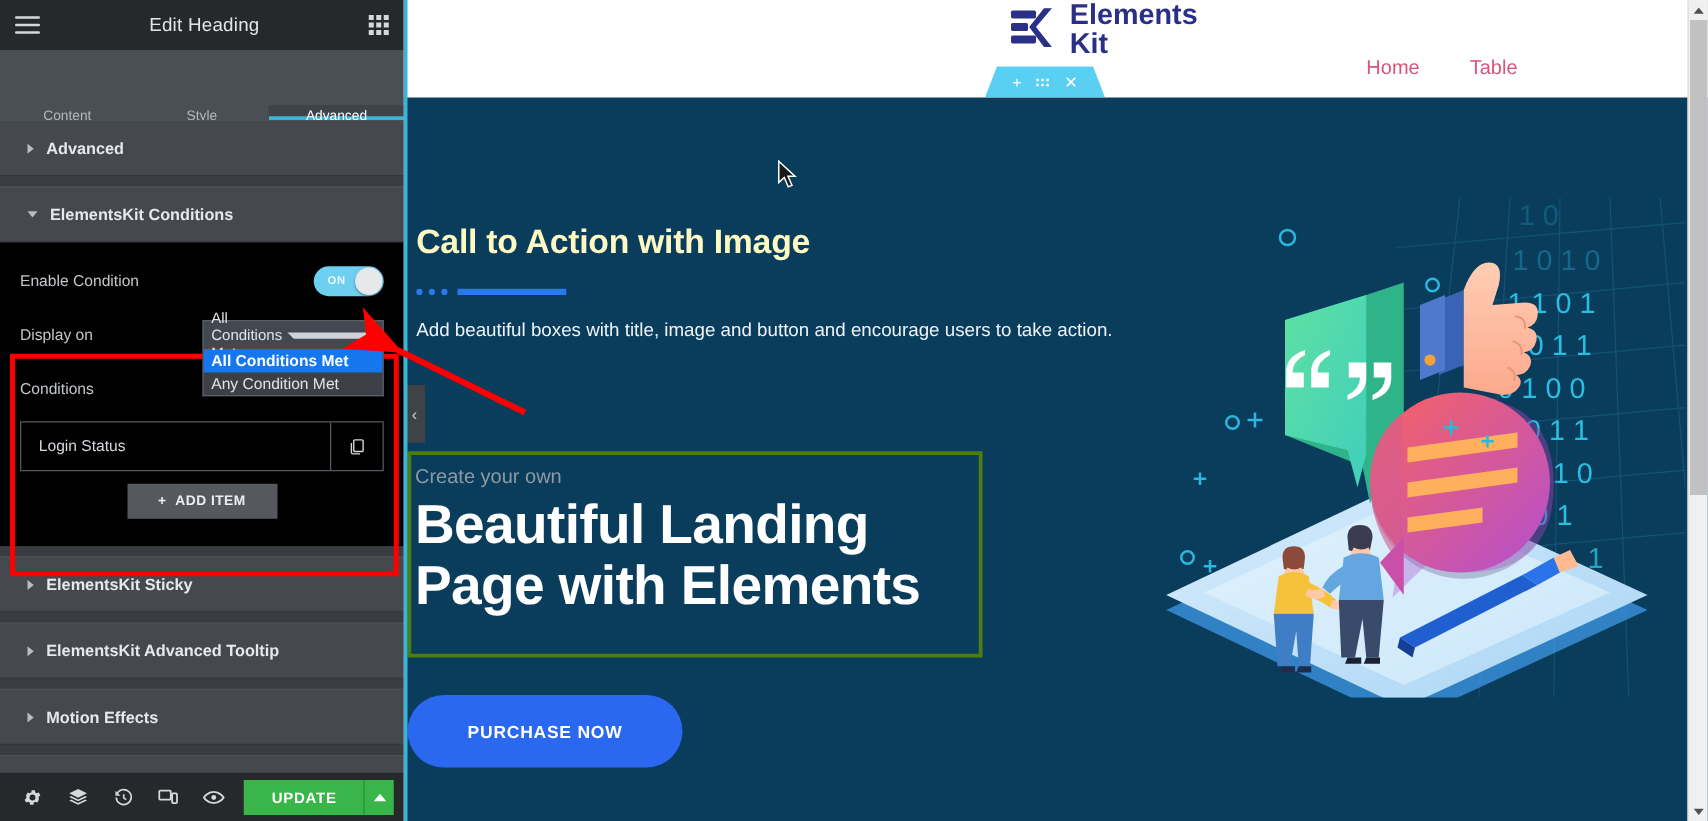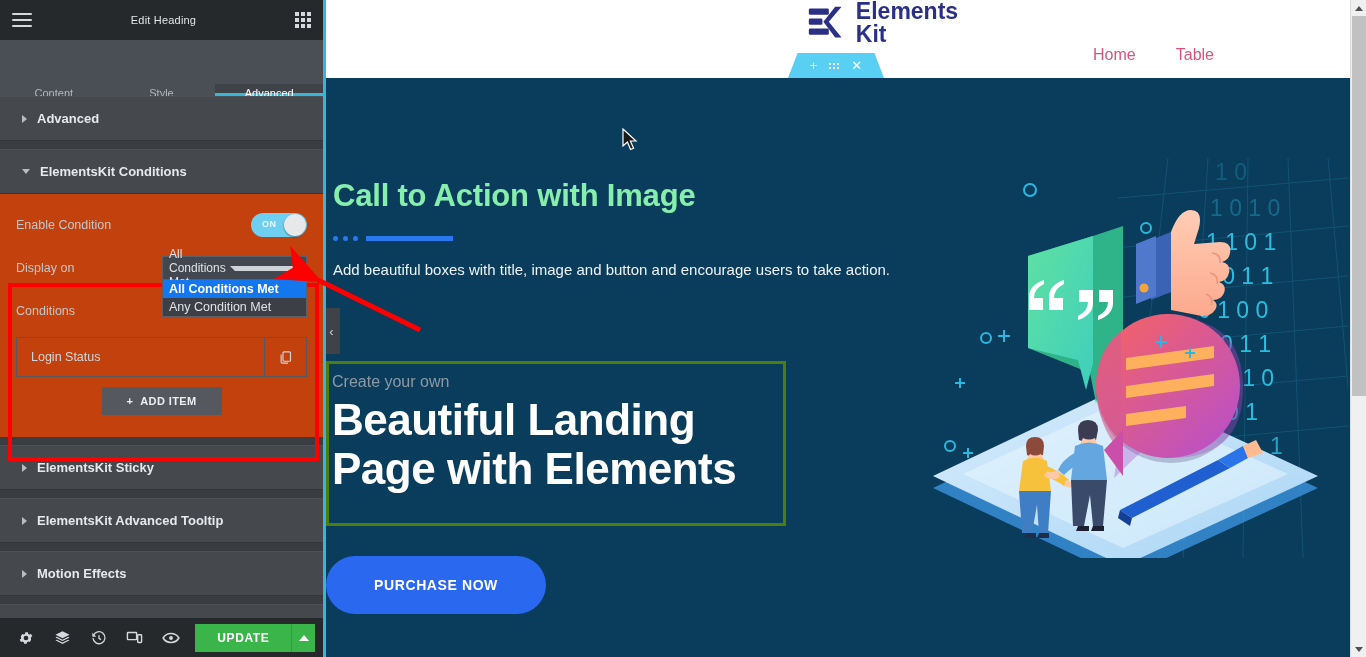--- a/index.html
+++ b/index.html
@@ -5,21 +5,21 @@
   * { box-sizing: border-box; margin:0; padding:0; }
   html,body { width:1366px; height:657px; overflow:hidden; background:#fff;
               font-family:"Liberation Sans", sans-serif; }
 
   
   #panel { position:absolute; left:0; top:0; width:323px; height:657px;
            background:#34383c; display:flex; flex-direction:column; }
 
   #panel-header { height:40px; background:#26292c; display:flex; align-items:center;
                   justify-content:space-between; padding:0 12px; flex:none; }
-  #panel-title { color:#e2e5e8; font-size:11px; font-weight:400; letter-spacing:.2px; }
+  #panel-title { color:#e2e5e8; font-size:15px; font-weight:400; letter-spacing:.2px; }
   .hamburger { width:20px; height:14px; display:flex; flex-direction:column;
                justify-content:space-between; cursor:pointer; }
   .hamburger i { display:block; height:2px; background:#d5d8dc; border-radius:1px; }
   .grid9 { width:16px; height:16px; display:grid; grid-template-columns:repeat(3,1fr);
            grid-template-rows:repeat(3,1fr); gap:2px; cursor:pointer; }
   .grid9 i { background:#d5d8dc; display:block; }
 
   #tabs { height:56px; background:#4a4f55; display:flex; flex:none; }
   .tab { flex:1; display:flex; flex-direction:column; align-items:center;
          justify-content:center; gap:5px; cursor:pointer; color:#b3b8bd; font-size:11px;margin-top:44px; }
@@ -31,21 +31,21 @@
   .accordion { background:#45494e; border-bottom:1px solid #33363a;
                border-top:1px solid #4d5157; padding:14px 14px 14px 22px;
                color:#e6e9ec; font-size:13px; font-weight:bold; cursor:pointer;
                display:flex; align-items:center; gap:10px; }
   .caret { width:0; height:0; border-left:5px solid #b9bdc2; border-top:4px solid transparent;
            border-bottom:4px solid transparent; flex:none; }
   .caret.down { border-left:4px solid transparent; border-right:4px solid transparent;
                 border-top:5px solid #b9bdc2; border-bottom:none; }
   .gap { height:8px; background:#393c41; }
 
-  #cond-body { background:#c2410c; padding:14px 16px 8px 16px; }
+  #cond-body { background:#000000; padding:14px 16px 8px 16px; }
   .ctrl-row { display:flex; align-items:center; min-height:34px; margin-bottom:9px; }
   .ctrl-label { color:#c3c7cb; font-size:12.5px; flex:1; }
 
   .toggle { width:56px; height:24px; border-radius:12px; background:#6ecff0;
             position:relative; cursor:pointer; }
   .toggle .on { position:absolute; left:11px; top:6px; font-size:9px; color:#e9f9ff;
                 font-weight:bold; letter-spacing:.5px; }
   .toggle .knob { position:absolute; right:1px; top:1px; width:22px; height:22px;
                   border-radius:50%; background:#e6e8ea; box-shadow:0 1px 2px rgba(0,0,0,.4); }
 
@@ -101,21 +101,21 @@
   #sec-toolbar span { color:#fff; font-size:13px; line-height:13px; cursor:pointer; }
   .dots6 { display:grid; grid-template-columns:repeat(3,2px); grid-template-rows:repeat(2,2px);
            gap:2px; }
   .dots6 i { background:#fff; display:block; }
 
   #hero { position:absolute; left:0; top:78px; right:0; bottom:0; background:#0a3c5c;
           overflow:hidden; }
   #hero-inner { position:relative; width:100%; height:100%; }
 
   #hero-left { position:absolute; left:10px; top:100px; width:585px; }
-  #cta-title { color:#86efac; font-size:31px; font-weight:bold; letter-spacing:-.2px; }
+  #cta-title { color:#fef9c3; font-size:27px; font-weight:bold; letter-spacing:-.2px; }
   #divider { display:flex; align-items:center; gap:5px; margin:22px 0 16px 0; }
   #divider i { width:5px; height:5px; border-radius:50%; background:#2a78f0; display:block; }
   #divider b { width:87px; height:5px; background:#2a78f0; display:block; margin-left:3px; }
   #cta-desc { color:#eef3f7; font-size:15px; line-height:25px; width:560px; }
 
   #head-box { position:absolute; left:3px; top:283px; width:460px; height:165px;
               border:3px solid #4d7c0f; padding:8px 0 0 3px; }
   #eyebrow { color:#8d9aa4; font-size:16px; line-height:20px; }
   #big-title { color:#fff; font-size:44px; line-height:49px; font-weight:bold; letter-spacing:-.5px; margin-top:3px; }
 

